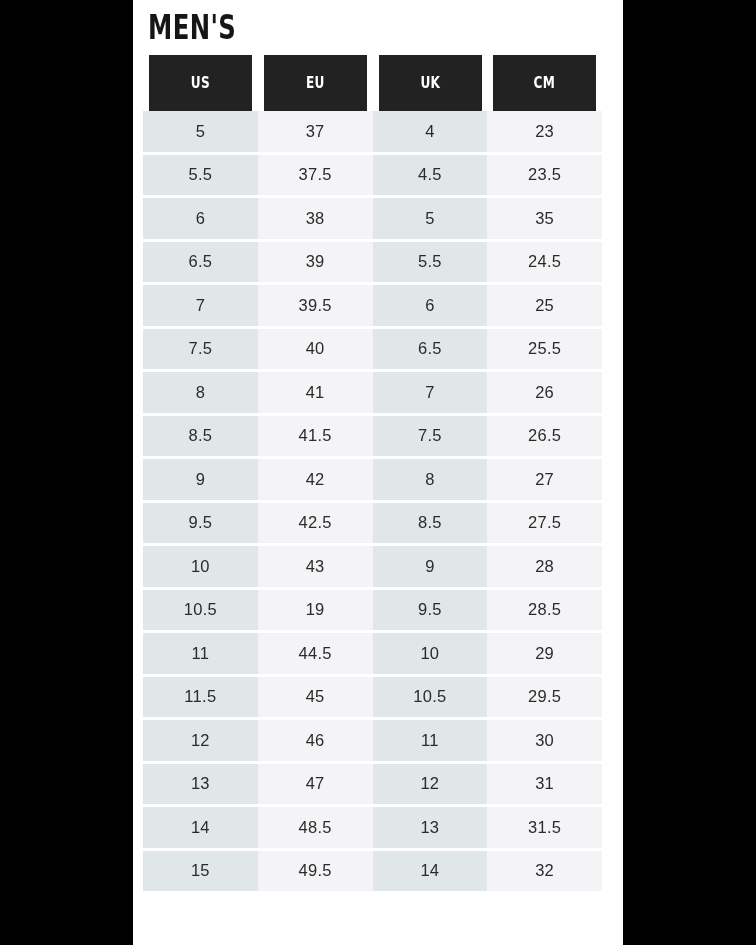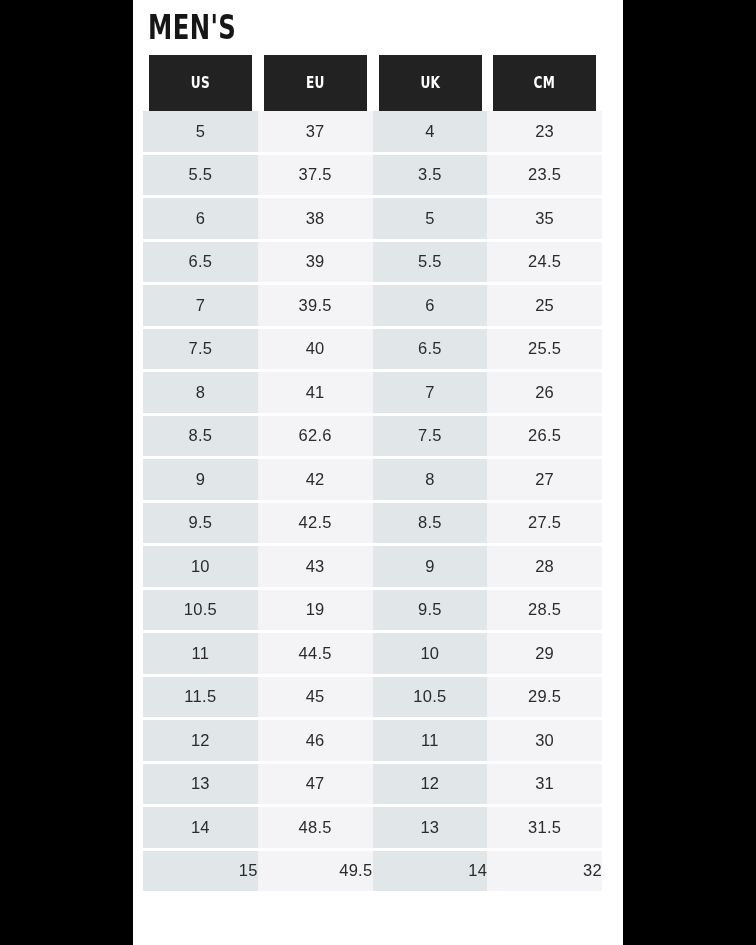--- a/index.html
+++ b/index.html
@@ -63,21 +63,21 @@
     padding: 0;
     border: 0;
     border-bottom: 3px solid #ffffff;
     font-size: 16.5px;
     font-weight: 300;
     color: #2b2b2b;
     letter-spacing: 0.3px;
   }
   #size-table tbody tr td:nth-child(odd) { background: #e1e6e9; }
   #size-table tbody tr td:nth-child(even) { background: #f4f4f6; }
-  #size-table tbody tr:last-child td { border-bottom: 0; text-align: right; }
+  #size-table tbody tr:last-child td { border-bottom: 0; }
 </style>
 </head>
 <body>
 
 <div id="page">
 
   <div id="title">MEN'S</div>
 
   <table id="size-table">
     <thead>
@@ -91,21 +91,21 @@
     <tbody id="table-body">
         <tr>
           <td>5</td>
           <td>37</td>
           <td>4</td>
           <td>23</td>
         </tr>
         <tr>
           <td>5.5</td>
           <td>37.5</td>
-          <td>3.5</td>
+          <td>4.5</td>
           <td>23.5</td>
         </tr>
         <tr>
           <td>6</td>
           <td>38</td>
           <td>5</td>
           <td>35</td>
         </tr>
         <tr>
           <td>6.5</td>
@@ -126,21 +126,21 @@
           <td>25.5</td>
         </tr>
         <tr>
           <td>8</td>
           <td>41</td>
           <td>7</td>
           <td>26</td>
         </tr>
         <tr>
           <td>8.5</td>
-          <td>62.6</td>
+          <td>41.5</td>
           <td>7.5</td>
           <td>26.5</td>
         </tr>
         <tr>
           <td>9</td>
           <td>42</td>
           <td>8</td>
           <td>27</td>
         </tr>
         <tr>

